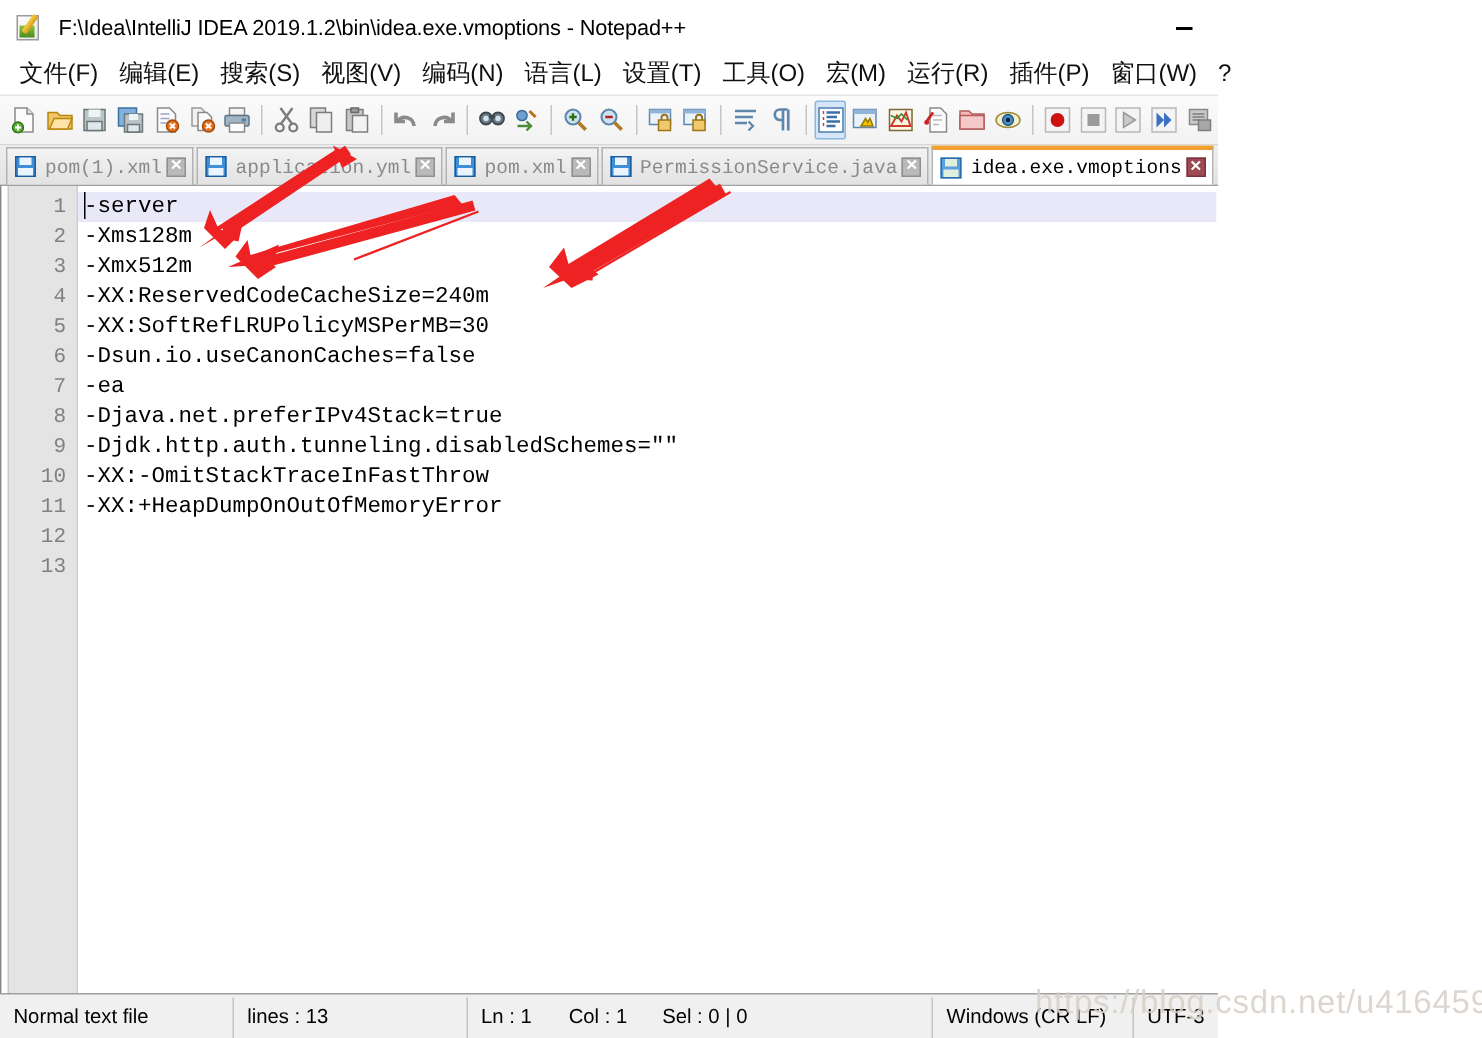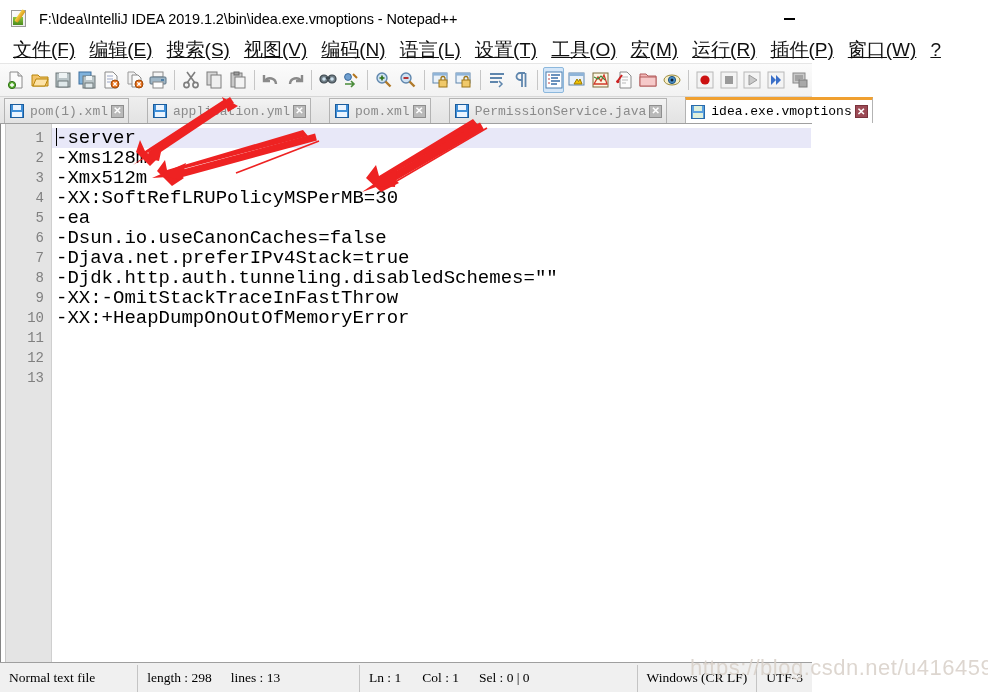--- a/index.html
+++ b/index.html
@@ -93,26 +93,25 @@
   .menubar {
     height: 25px;
     background: #ffffff;
     display: flex;
     align-items: center;
     padding-left: 6px;
     flex: 0 0 auto;
     border-bottom: 1px solid #e6e6e6;
   }
   .menu-item {
-    font-size: 19px;
+    font-size: 16px;
     color: #101010;
     padding: 2px 7px 3px 7px;
     white-space: nowrap;
     line-height: 16px;
-    text-decoration: underline;
   }
 
   
   .toolbar {
     height: 32px;
     background: linear-gradient(180deg,#fbfbfb 0%,#f2f2f2 100%);
     border-bottom: 1px solid #d7d7d7;
     display: flex;
     align-items: center;
     padding-left: 4px;
@@ -155,21 +154,21 @@
   }
   .tab {
     height: 25px;
     display: flex;
     align-items: center;
     padding: 0 4px 0 5px;
     background: linear-gradient(180deg,#f3f3f3 0%,#e2e2e2 100%);
     border: 1px solid #b3b3b3;
     border-bottom: none;
     box-sizing: border-box;
-    margin-right: 18px;
+    margin-right: 2px;
     font-family: "Liberation Mono", monospace;
     font-size: 13px;
     color: #8a8a8a;
     white-space: nowrap;
   }
   .tab.active {
     background: #ffffff;
     border-top: 3px solid #f0a030;
     color: #000000;
     height: 26px;
@@ -251,21 +250,21 @@
     color: #808080;
     box-sizing: border-box;
     padding-right: 7px;
     border-right: 1px solid #cfcfcf;
   }
   .gutter .ln { height: 20px; line-height: 20px; }
   .code {
     flex: 1 1 auto;
     padding-top: 4px;
     font-family: "Liberation Mono", monospace;
-    font-size: 19px;
+    font-size: 15px;
     color: #000000;
     position: relative;
   }
   .code .line {
     height: 20px;
     line-height: 20px;
     padding-left: 4px;
     white-space: pre;
   }
   .code .line.current {
@@ -292,21 +291,20 @@
   .statusbar {
     height: 29px;
     background: #f0f0f0;
     border-top: 1px solid #9f9f9f;
     display: flex;
     align-items: flex-end;
     flex: 0 0 auto;
     font-size: 13.5px;
     color: #000;
     position: relative;
-    font-family: Liberation Serif, serif;
   }
   .sb-cell {
     height: 29px;
     display: flex;
     align-items: center;
     padding: 0 9px;
     box-sizing: border-box;
     white-space: nowrap;
   }
   .sb-div {
@@ -702,35 +700,35 @@
       <div class="ln">11</div>
       <div class="ln">12</div>
       <div class="ln">13</div>
     </div>
 
     <div class="code">
       <div class="caret"></div>
       <div class="line current">-server</div>
       <div class="line">-Xms128m</div>
       <div class="line">-Xmx512m</div>
+      <div class="line">-XX:ReservedCodeCacheSize=240m</div>
       <div class="line">-XX:SoftRefLRUPolicyMSPerMB=30</div>
+      <div class="line">-Dsun.io.useCanonCaches=false</div>
       <div class="line">-ea</div>
-      <div class="line">-Dsun.io.useCanonCaches=false</div>
       <div class="line">-Djava.net.preferIPv4Stack=true</div>
       <div class="line">-Djdk.http.auth.tunneling.disabledSchemes=""</div>
       <div class="line">-XX:-OmitStackTraceInFastThrow</div>
       <div class="line">-XX:+HeapDumpOnOutOfMemoryError</div>
       <div class="line"></div>
     </div>
   </div>
 
   <div class="statusbar">
     <div class="sb-cell" style="width:160px">Normal text file</div>
     <div class="sb-div"></div>
-    <div class="sb-cell" style="width:96px">length : 298</div>
     <div class="sb-cell" style="width:160px">lines : 13</div>
     <div class="sb-div"></div>
     <div class="sb-cell" style="width:60px">Ln : 1</div>
     <div class="sb-cell" style="width:64px">Col : 1</div>
     <div class="sb-cell" style="width:195px">Sel : 0 | 0</div>
     <div class="sb-div"></div>
     <div class="sb-cell" style="width:137px">Windows (CR LF)</div>
     <div class="sb-div"></div>
     <div class="sb-cell">UTF-3</div>
   </div>

